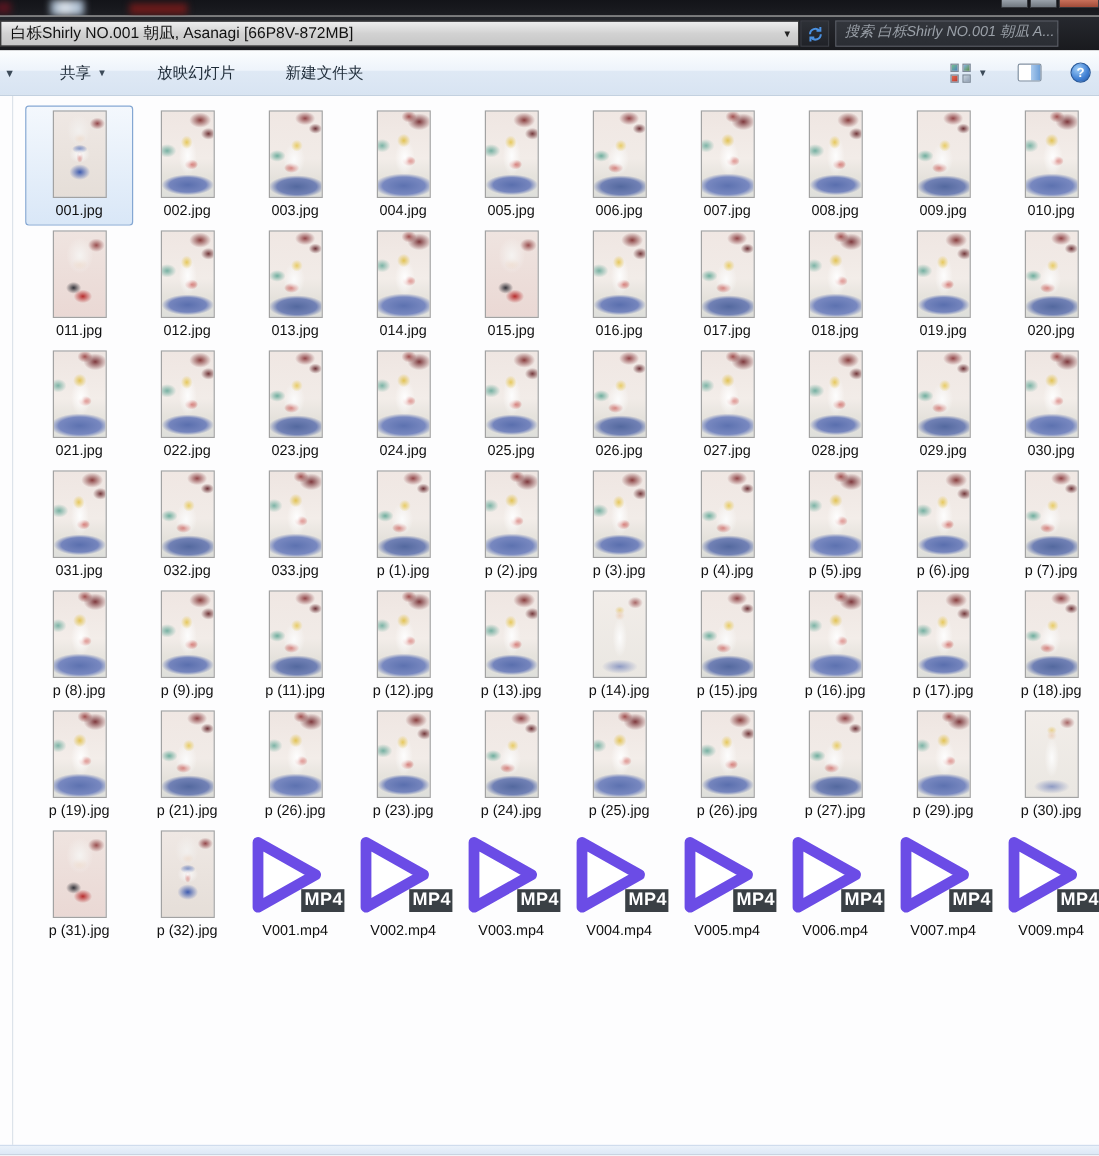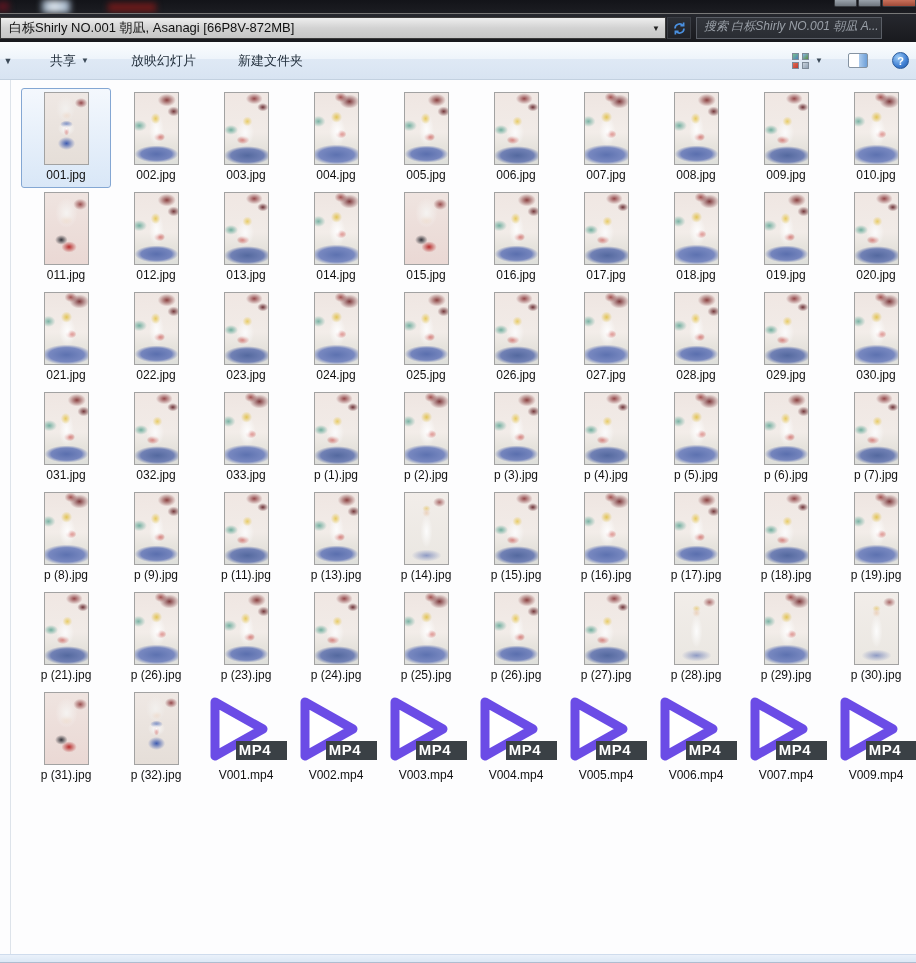--- a/index.html
+++ b/index.html
@@ -130,21 +130,21 @@
     radial-gradient(ellipse 6px 6px at 50% 28%, #ecd2be 0%, rgba(236,210,190,0) 70%),
     radial-gradient(ellipse 6px 5px at 50% 22%, #e8d08c 0%, rgba(232,208,140,0) 70%),
     radial-gradient(ellipse 9px 7px at 80% 13%, #a86868 0%, rgba(168,104,104,0) 70%),
     radial-gradient(ellipse 20px 8px at 50% 88%, #8f9bc4 0%, rgba(143,155,196,0) 75%),
     linear-gradient(180deg, #f2ede9 0%, #eae7e2 100%); }
 
   
   .vwrap { position:relative; width:86px; height:79px; }
   .vwrap svg { position:absolute; left:1px; top:4px; }
   .mp4-badge { position:absolute; right:2px; bottom:8px; background:#3a4045; color:#fff;
-    font-weight:bold; font-size:15px; letter-spacing:0.5px; padding:0px 16px 1px 3px; line-height:18px; }
+    font-weight:bold; font-size:15px; letter-spacing:0.5px; padding:0px 1px 1px 3px; line-height:18px; }
 
   
   .statusbar { position:absolute; left:0; bottom:0; width:916px; height:9px;
     background:linear-gradient(180deg,#eaf1fa,#dce8f6); border-top:1px solid #cfdced; border-bottom:1px solid #aebdd0; }
 </style>
 </head>
 <body>
 
 <div class="window">
 
@@ -464,20 +464,26 @@
           <div class="label">p (9).jpg</div>
         </div>
         <div class="cell">
           <div class="thumb-area">
             <div class="thumb v1"></div>
           </div>
           <div class="label">p (11).jpg</div>
         </div>
         <div class="cell">
           <div class="thumb-area">
+            <div class="thumb v2"></div>
+          </div>
+          <div class="label">p (12).jpg</div>
+        </div>
+        <div class="cell">
+          <div class="thumb-area">
             <div class="thumb v0"></div>
           </div>
           <div class="label">p (13).jpg</div>
         </div>
         <div class="cell">
           <div class="thumb-area">
             <div class="thumb v6"></div>
           </div>
           <div class="label">p (14).jpg</div>
         </div>
@@ -545,26 +551,20 @@
           <div class="thumb-area">
             <div class="thumb v0"></div>
           </div>
           <div class="label">p (26).jpg</div>
         </div>
         <div class="cell">
           <div class="thumb-area">
             <div class="thumb v1"></div>
           </div>
           <div class="label">p (27).jpg</div>
-        </div>
-        <div class="cell">
-          <div class="thumb-area">
-            <div class="thumb v6"></div>
-          </div>
-          <div class="label">p (28).jpg</div>
         </div>
         <div class="cell">
           <div class="thumb-area">
             <div class="thumb v2"></div>
           </div>
           <div class="label">p (29).jpg</div>
         </div>
         <div class="cell">
           <div class="thumb-area">
             <div class="thumb v6"></div>

